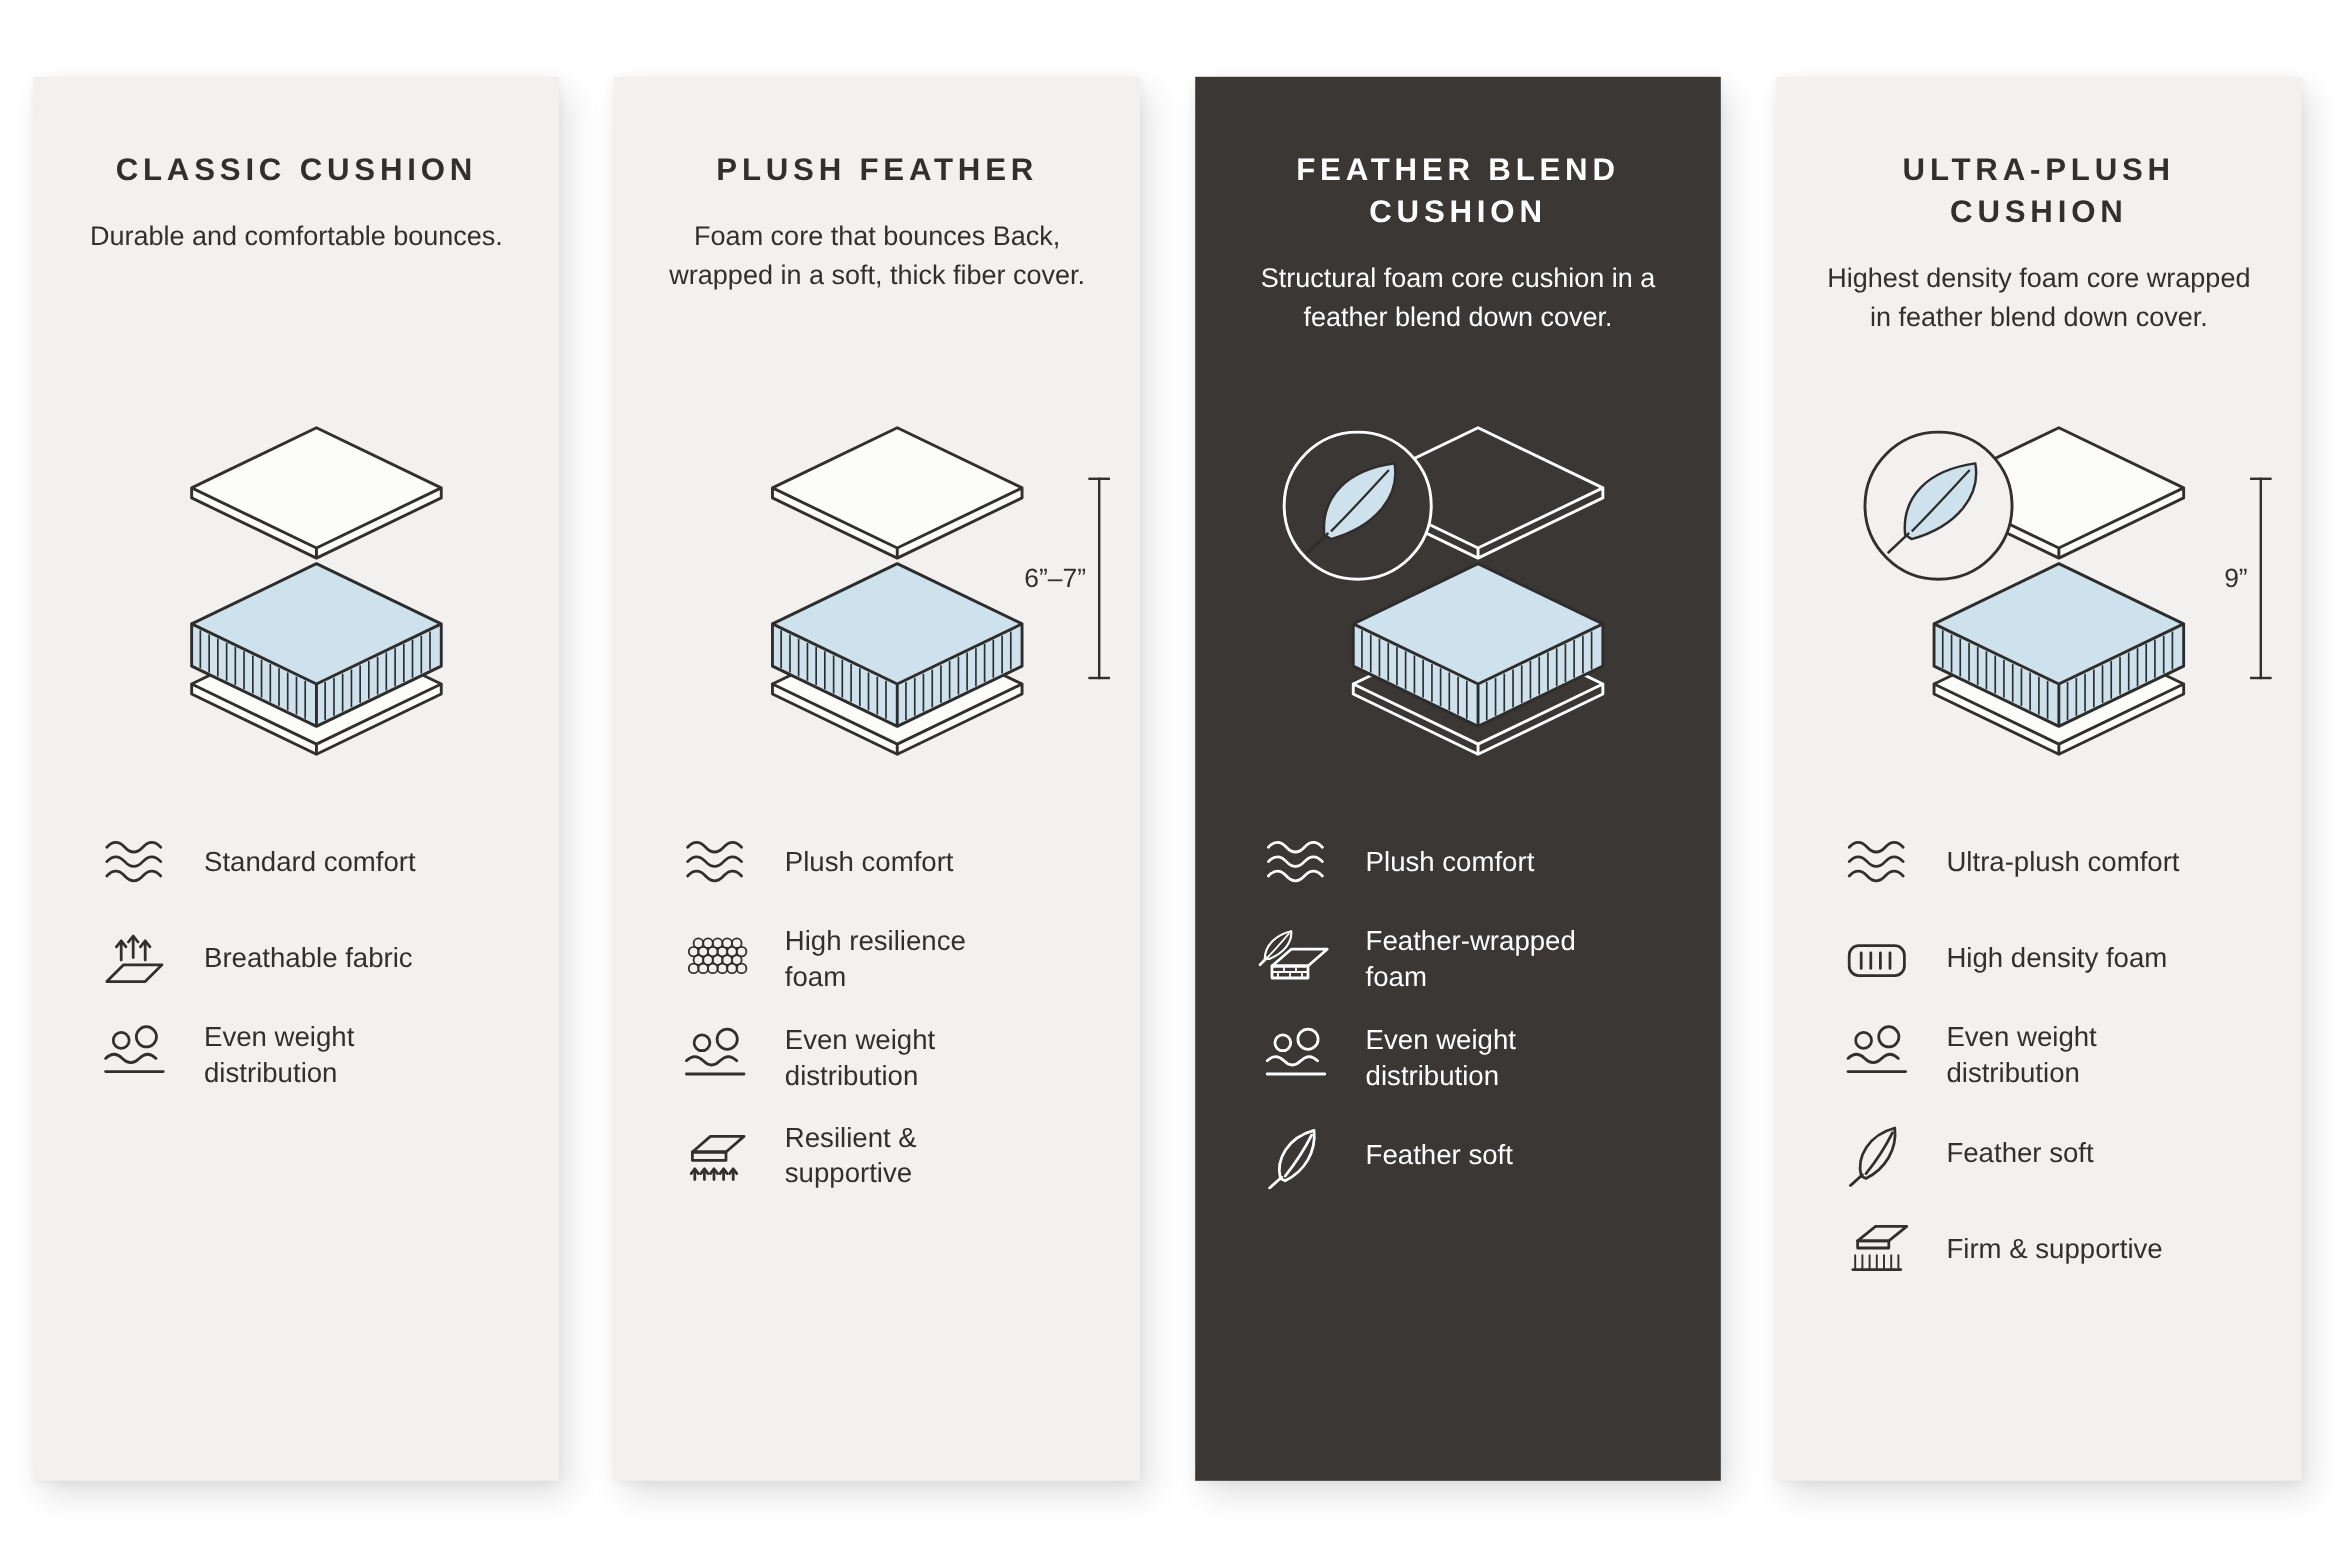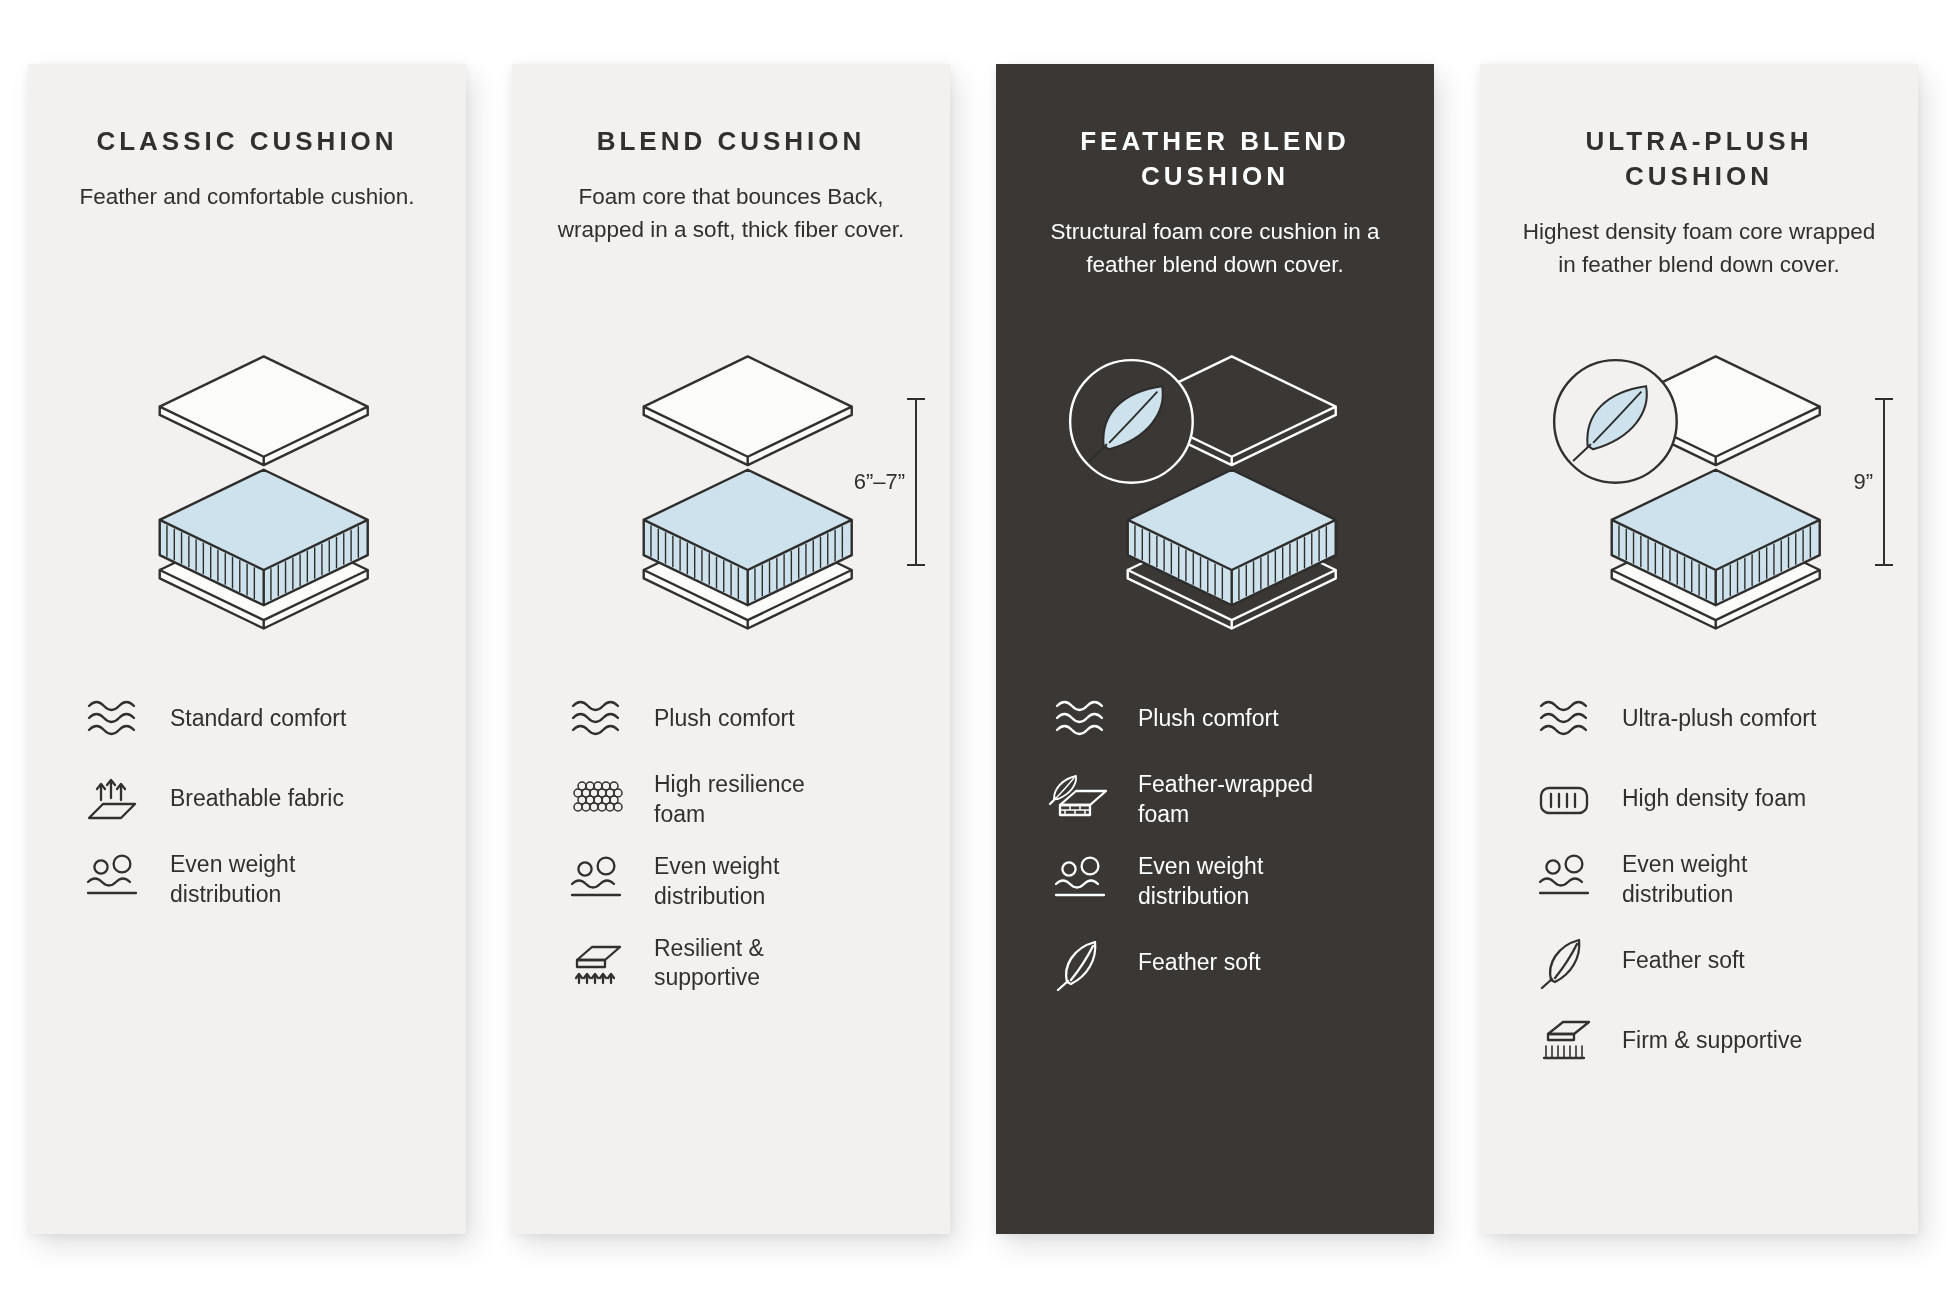--- a/index.html
+++ b/index.html
@@ -94,21 +94,21 @@
   .f-icon { flex: 0 0 64px; display: flex; color: var(--ink); }
   .f-label { font-size: 23px; line-height: 1.3; max-width: 198px; }
 </style>
 </head>
 <body>
 
 <div class="stage" id="stage">
     <section class="card light">
       <div class="card-head">
         <h2 class="card-title">CLASSIC CUSHION</h2>
-        <p class="card-desc">Feather and comfortable cushion.</p>
+        <p class="card-desc">Durable and comfortable bounces.</p>
       </div>
       <div class="diagram">
         <svg viewBox="-36 0 336 304" width="312" height="284">
           <path d="M38,236 L38,245 L150,299 L150,290 Z M150,290 L150,299 L262,245 L262,236 Z M150,182 L262,236 L150,290 L38,236 Z" fill="#fcfcfb" stroke="#31302e" stroke-width="2.6" stroke-linejoin="round"></path>
           <path d="M38,182 L38,220 L150,274 L150,236 Z M150,236 L150,274 L262,220 L262,182 Z M150,128 L262,182 L150,236 L38,182 Z" fill="#cde2ec" stroke="#2e2d2b" stroke-width="2.6" stroke-linejoin="round"></path>
           <path d="M45.8,187.8 v34 M157.8,234.2 v34 M53.7,191.6 v34 M165.7,230.4 v34 M61.5,195.3 v34 M173.5,226.7 v34 M69.4,199.1 v34 M181.4,222.9 v34 M77.2,202.9 v34 M189.2,219.1 v34 M85.0,206.7 v34 M197.0,215.3 v34 M92.9,210.5 v34 M204.9,211.5 v34 M100.7,214.2 v34 M212.7,207.8 v34 M108.6,218.0 v34 M220.6,204.0 v34 M116.4,221.8 v34 M228.4,200.2 v34 M124.2,225.6 v34 M236.2,196.4 v34 M132.1,229.4 v34 M244.1,192.6 v34 M139.9,233.1 v34 M251.9,188.9 v34 " stroke="#2e2d2b" stroke-width="1.5" fill="none"></path>
           <path d="M38,60 L38,69 L150,123 L150,114 Z M150,114 L150,123 L262,69 L262,60 Z M150,6 L262,60 L150,114 L38,60 Z" fill="#fcfcfb" stroke="#31302e" stroke-width="2.6" stroke-linejoin="round"></path>
         </svg>
       </div>
       <ul class="features">
@@ -144,21 +144,21 @@
               <path d="M8,30 q7,-7 14,0 t14,0 t14,0"></path>
               <path d="M8,41 H56"></path>
             </svg>
           </span>
           <span class="f-label">Even weight distribution</span>
         </li>
       </ul>
     </section>
     <section class="card light">
       <div class="card-head">
-        <h2 class="card-title">BLEND CUSHION</h2>
+        <h2 class="card-title">PLUSH FEATHER</h2>
         <p class="card-desc">Foam core that bounces Back, wrapped in a soft, thick fiber cover.</p>
       </div>
       <div class="diagram">
         <svg viewBox="-36 0 336 304" width="312" height="284">
           <path d="M38,236 L38,245 L150,299 L150,290 Z M150,290 L150,299 L262,245 L262,236 Z M150,182 L262,236 L150,290 L38,236 Z" fill="#fcfcfb" stroke="#31302e" stroke-width="2.6" stroke-linejoin="round"></path>
           <path d="M38,182 L38,220 L150,274 L150,236 Z M150,236 L150,274 L262,220 L262,182 Z M150,128 L262,182 L150,236 L38,182 Z" fill="#cde2ec" stroke="#2e2d2b" stroke-width="2.6" stroke-linejoin="round"></path>
           <path d="M45.8,187.8 v34 M157.8,234.2 v34 M53.7,191.6 v34 M165.7,230.4 v34 M61.5,195.3 v34 M173.5,226.7 v34 M69.4,199.1 v34 M181.4,222.9 v34 M77.2,202.9 v34 M189.2,219.1 v34 M85.0,206.7 v34 M197.0,215.3 v34 M92.9,210.5 v34 M204.9,211.5 v34 M100.7,214.2 v34 M212.7,207.8 v34 M108.6,218.0 v34 M220.6,204.0 v34 M116.4,221.8 v34 M228.4,200.2 v34 M124.2,225.6 v34 M236.2,196.4 v34 M132.1,229.4 v34 M244.1,192.6 v34 M139.9,233.1 v34 M251.9,188.9 v34 " stroke="#2e2d2b" stroke-width="1.5" fill="none"></path>
           <path d="M38,60 L38,69 L150,123 L150,114 Z M150,114 L150,123 L262,69 L262,60 Z M150,6 L262,60 L150,114 L38,60 Z" fill="#fcfcfb" stroke="#31302e" stroke-width="2.6" stroke-linejoin="round"></path>
         </svg>
         <div class="measure">

